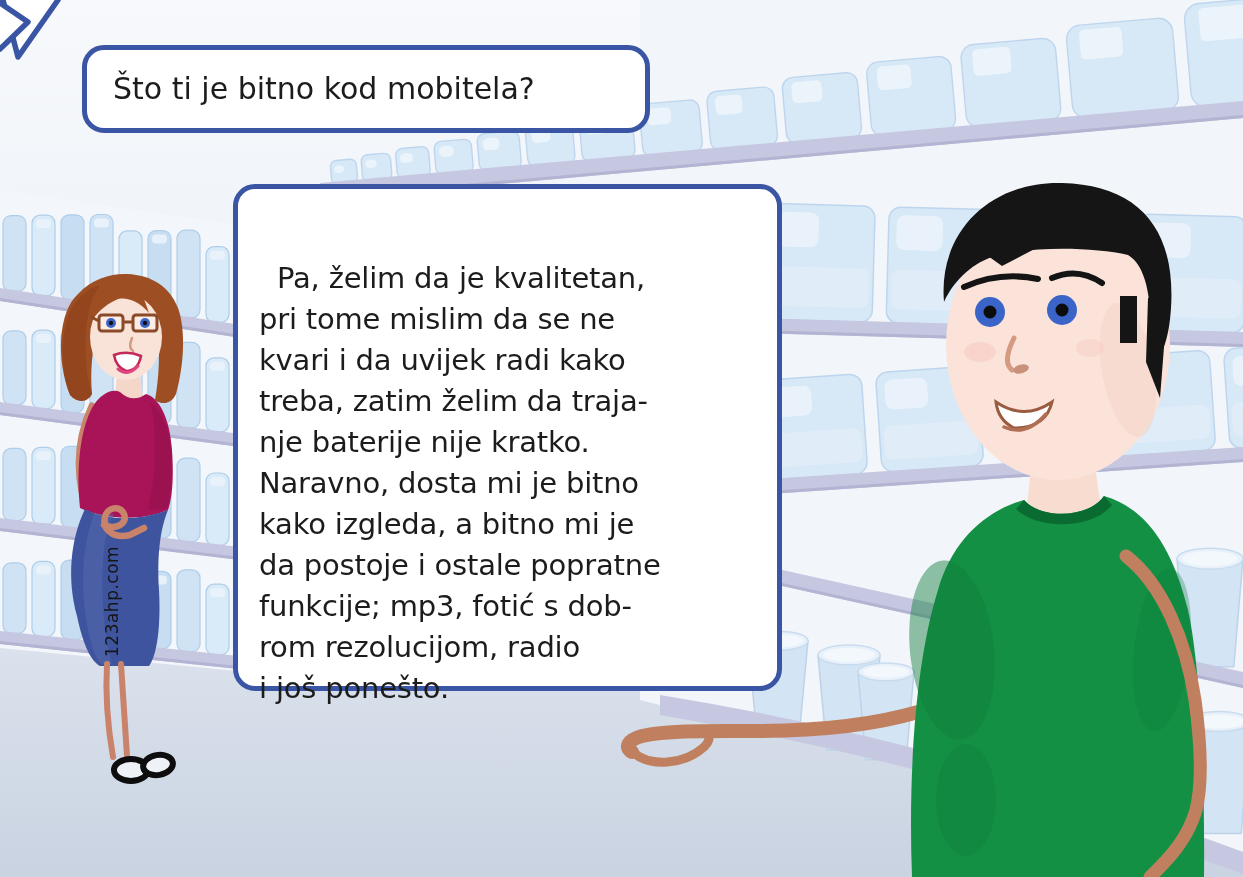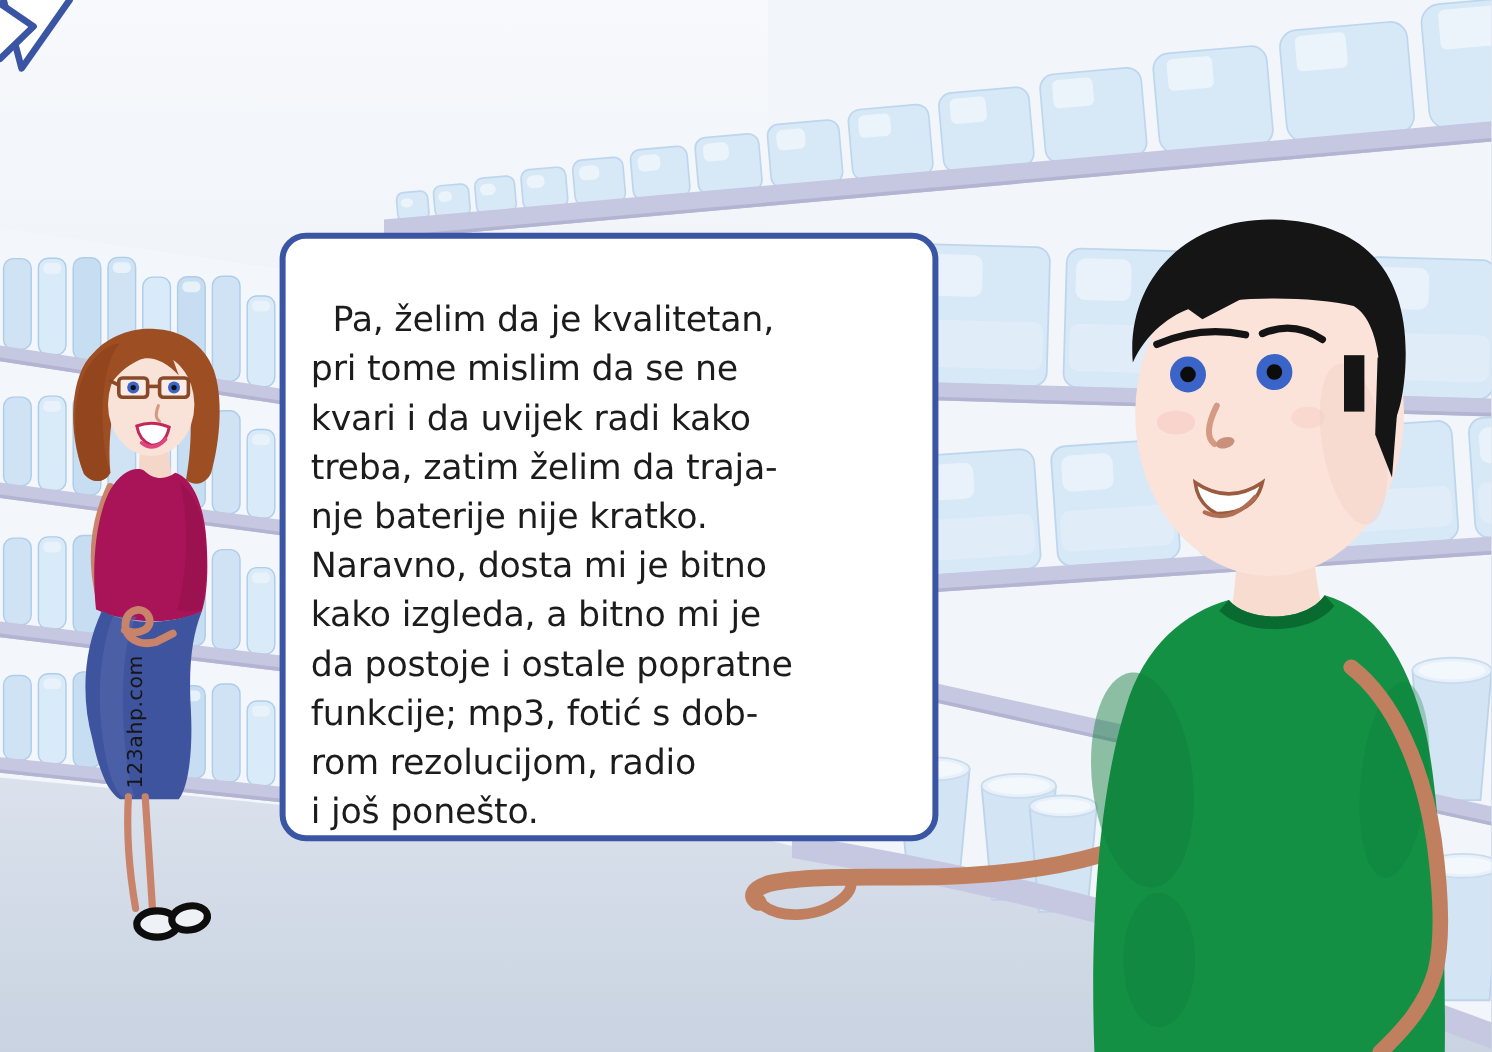--- a/index.html
+++ b/index.html
@@ -2,21 +2,21 @@
 <html><head>
 <meta charset="utf-8">
 <style>
   html,body{margin:0;padding:0;background:#cfd8e4;}
   .scene{position:relative;width:1243px;height:877px;overflow:hidden;
          background:linear-gradient(180deg,#f7f9fc 0%,#eef2f7 35%,#e3e9f1 62%,#d5dde9 82%,#c9d3e1 100%);
          font-family:"DejaVu Sans","Liberation Sans",sans-serif;}
   .scene svg{position:absolute;left:0;top:0;z-index:1;}
   .bubble{position:absolute;z-index:2;background:#ffffff;border:5px solid #3a55a4;border-radius:22px;box-sizing:border-box;color:#1c1c1c;}
   .b1{left:82px;top:45px;width:568px;height:88px;display:flex;align-items:center;padding:0 18px 2px 26px;font-size:30px;}
-  .b2{left:233px;top:194px;width:549px;height:507px;padding:6px 10px 0 21px;font-size:29px;line-height:41px;white-space:pre;letter-spacing:-0.2px;}
+  .b2{left:233px;top:184px;width:549px;height:507px;padding:28px 10px 0 21px;font-size:29px;line-height:41px;white-space:pre;letter-spacing:-0.2px;}
   .tail{position:absolute;z-index:3;}
   .t1{left:127px;top:128px;}
   .t2{left:772px;top:358px;}
 </style>
 </head>
 <body>
 
 <div class="scene">
 
 <svg width="1243" height="877" viewBox="0 0 1243 877">
@@ -251,20 +251,23 @@
     <circle cx="1062" cy="310" r="15" fill="#3b64c8"></circle>
     <circle cx="1062" cy="310" r="6.5" fill="#0c0c0c"></circle>
 
     <path d="M 1014,338 Q 1002,362 1012,370" fill="none" stroke="#d49a82" stroke-width="5" stroke-linecap="round"></path>
     <ellipse cx="1021" cy="369" rx="8" ry="4.5" transform="rotate(-15 1021 369)" fill="#c9907b"></ellipse>
     <path d="M 996,402 Q 1024,421 1052,402 Q 1046,428 1014,428 Q 998,420 996,402 Z" fill="#ffffff" stroke="#9a5b3f" stroke-width="3"></path>
     <path d="M 1004,427 Q 1026,437 1046,414" fill="none" stroke="#b06f52" stroke-width="3.5" stroke-linecap="round"></path>
   </g>
 </svg>
 
+<div class="bubble b1">
+  <span>Što ti je bitno kod mobitela?</span>
+</div>
 <svg class="tail t1" width="64" height="62">
   <path d="M 3,0 L 18,57 L 58,0" fill="#ffffff" stroke="#3a55a4" stroke-width="5.5" stroke-linecap="round" stroke-linejoin="round"></path>
 </svg>
 
 <div class="bubble b2">
   <span>Pa, želim da je kvalitetan,
 pri tome mislim da se ne
 kvari i da uvijek radi kako
 treba, zatim želim da traja-
 nje baterije nije kratko.

